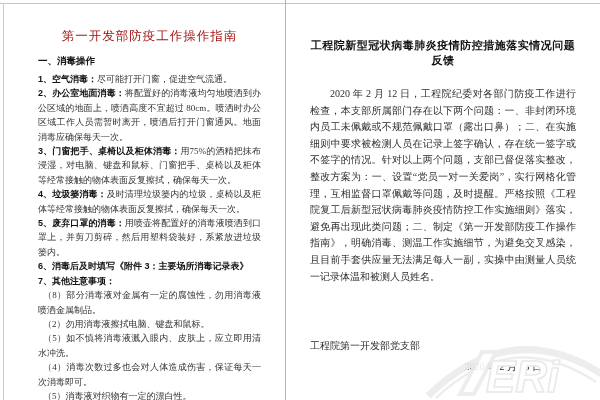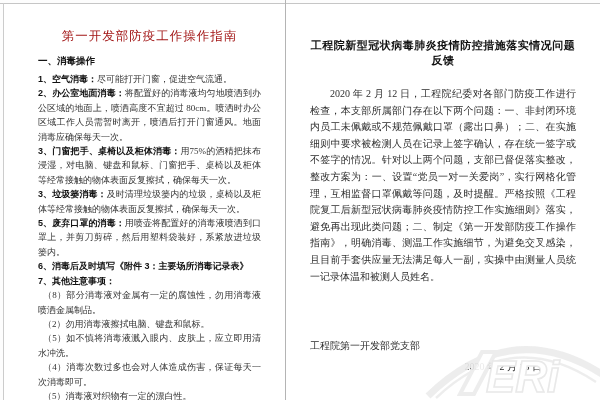--- a/index.html
+++ b/index.html
@@ -56,21 +56,21 @@
   <div class="border-left"></div>
   <div class="page-divider"></div>
 
   <div class="page page-left">
     <h1 class="lp-title">第一开发部防疫工作操作指南</h1>
     <div class="lp-section">一、消毒操作</div>
     <div>
         <p class="item"><b>1、空气消毒：</b><span>尽可能打开门窗，促进空气流通。</span></p>
         <p class="item"><b>2、办公室地面消毒：</b><span>将配置好的消毒液均匀地喷洒到办公区域的地面上，喷洒高度不宜超过 80cm。喷洒时办公区域工作人员需暂时离开，喷洒后打开门窗通风。地面消毒应确保每天一次。</span></p>
         <p class="item"><b>3、门窗把手、桌椅以及柜体消毒：</b><span>用75%的酒精把抹布浸湿，对电脑、键盘和鼠标、门窗把手、桌椅以及柜体等经常接触的物体表面反复擦拭，确保每天一次。</span></p>
-        <p class="item"><b>3、垃圾篓消毒：</b><span>及时清理垃圾篓内的垃圾，桌椅以及柜体等经常接触的物体表面反复擦拭，确保每天一次。</span></p>
+        <p class="item"><b>4、垃圾篓消毒：</b><span>及时清理垃圾篓内的垃圾，桌椅以及柜体等经常接触的物体表面反复擦拭，确保每天一次。</span></p>
         <p class="item"><b>5、废弃口罩的消毒：</b><span>用喷壶将配置好的消毒液喷洒到口罩上，并剪刀剪碎，然后用塑料袋装好，系紧放进垃圾篓内。</span></p>
         <p class="item"><b>6、消毒后及时填写《附件 3：主要场所消毒记录表》</b></p>
         <p class="item"><b>7、其他注意事项：</b></p>
       </div>
     <div>
         <p class="note">（8）部分消毒液对金属有一定的腐蚀性，勿用消毒液喷洒金属制品。</p>
         <p class="note">（2）勿用消毒液擦拭电脑、键盘和鼠标。</p>
         <p class="note">（5）如不慎将消毒液溅入眼内、皮肤上，应立即用清水冲洗。</p>
         <p class="note">（4）消毒次数过多也会对人体造成伤害，保证每天一次消毒即可。</p>
         <p class="note">（5）消毒液对织物有一定的漂白性。</p>

